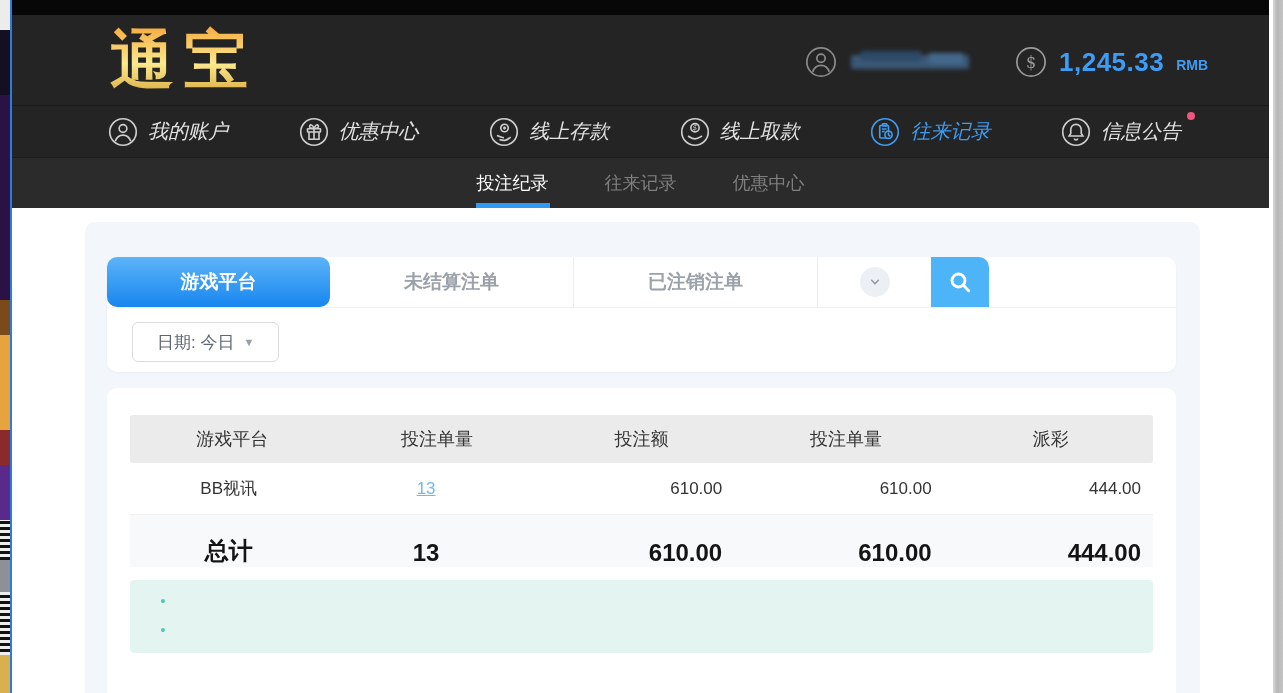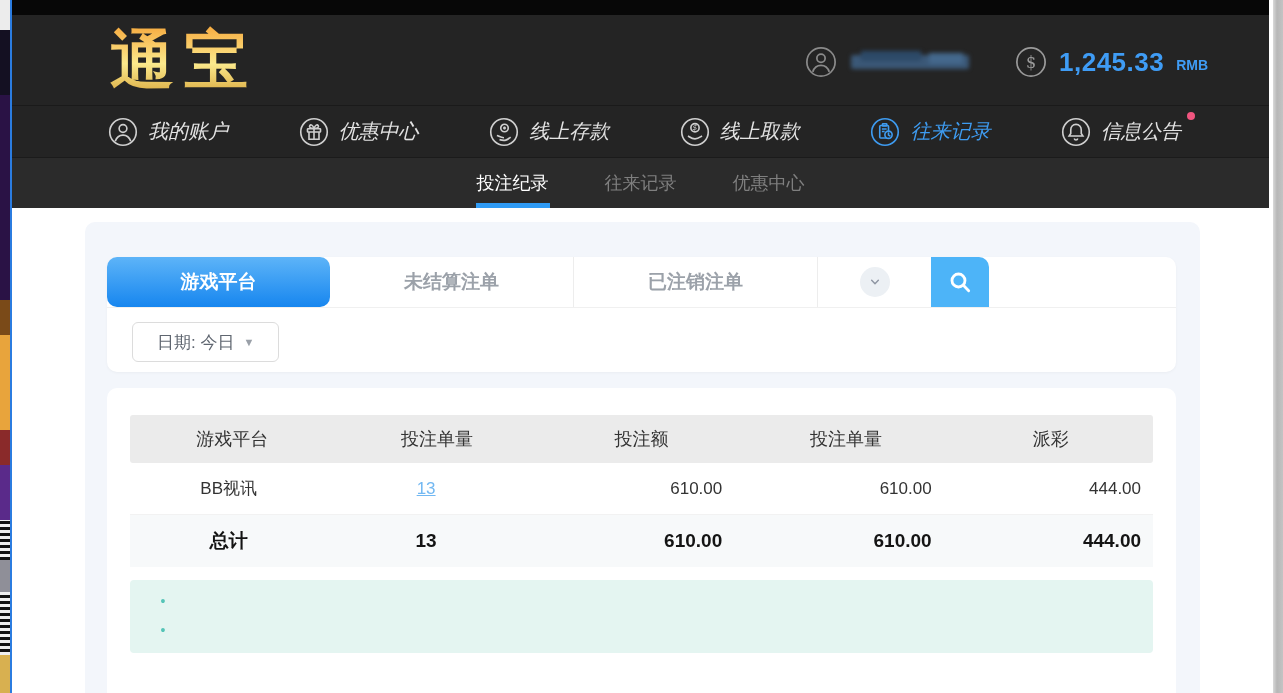--- a/index.html
+++ b/index.html
@@ -66,21 +66,21 @@
   .chevron-circle { width:30px; height:30px; border-radius:50%; background:#ecf0f4; display:flex; align-items:center; justify-content:center; }
   .fsearch { display:flex; align-items:center; justify-content:center; background:#4db4f8; border-radius:0 10px 0 0; cursor:pointer; }
 
   .date-row { padding:14px 0 0 25px; }
   .date-btn { display:inline-flex; align-items:center; gap:9px; height:40px; padding:0 24px; border:1px solid #dcdcdc; border-radius:6px; background:#fff; font-size:17px; color:#5f6670; cursor:pointer; }
   .date-caret { font-size:11px; color:#9aa0a8; }
 
   .table-card { position:absolute; left:22px; top:166px; width:1069px; height:305px; background:#fff; border-radius:10px 10px 0 0; padding:27px 23px 0 23px; }
   .thead { display:flex; align-items:center; height:48px; background:#ebebeb; border-radius:3px; font-size:18px; color:#333; }
   .trow { display:flex; align-items:center; height:52px; font-size:17px; color:#333; border-bottom:1px solid #f2f2f2; background:#fff; }
-  .trow.total { background:#f7f9fa; font-size:19px; font-weight:700; color:#141414; border-bottom:none; }
+  .trow.total { background:#f7f9fa; font-size:24px; font-weight:700; color:#141414; border-bottom:none;align-items:flex-end; }
   .col { flex:1 1 0; }
   .c-center { text-align:center; }
   .c-right { text-align:right; padding-right:12px; }
   .cell-link { color:#72b8f2; text-decoration:underline; cursor:pointer; }
 
   .notes-box { margin-top:13px; background:#e4f5f1; border-radius:4px; padding:7px 20px 8px 20px; }
   .note-line { display:flex; align-items:baseline; line-height:29px; font-size:16px; color:#55c4b7; }
   .note-bullet { width:26px; text-align:center; font-size:14px; }
 </style>
 </head>

